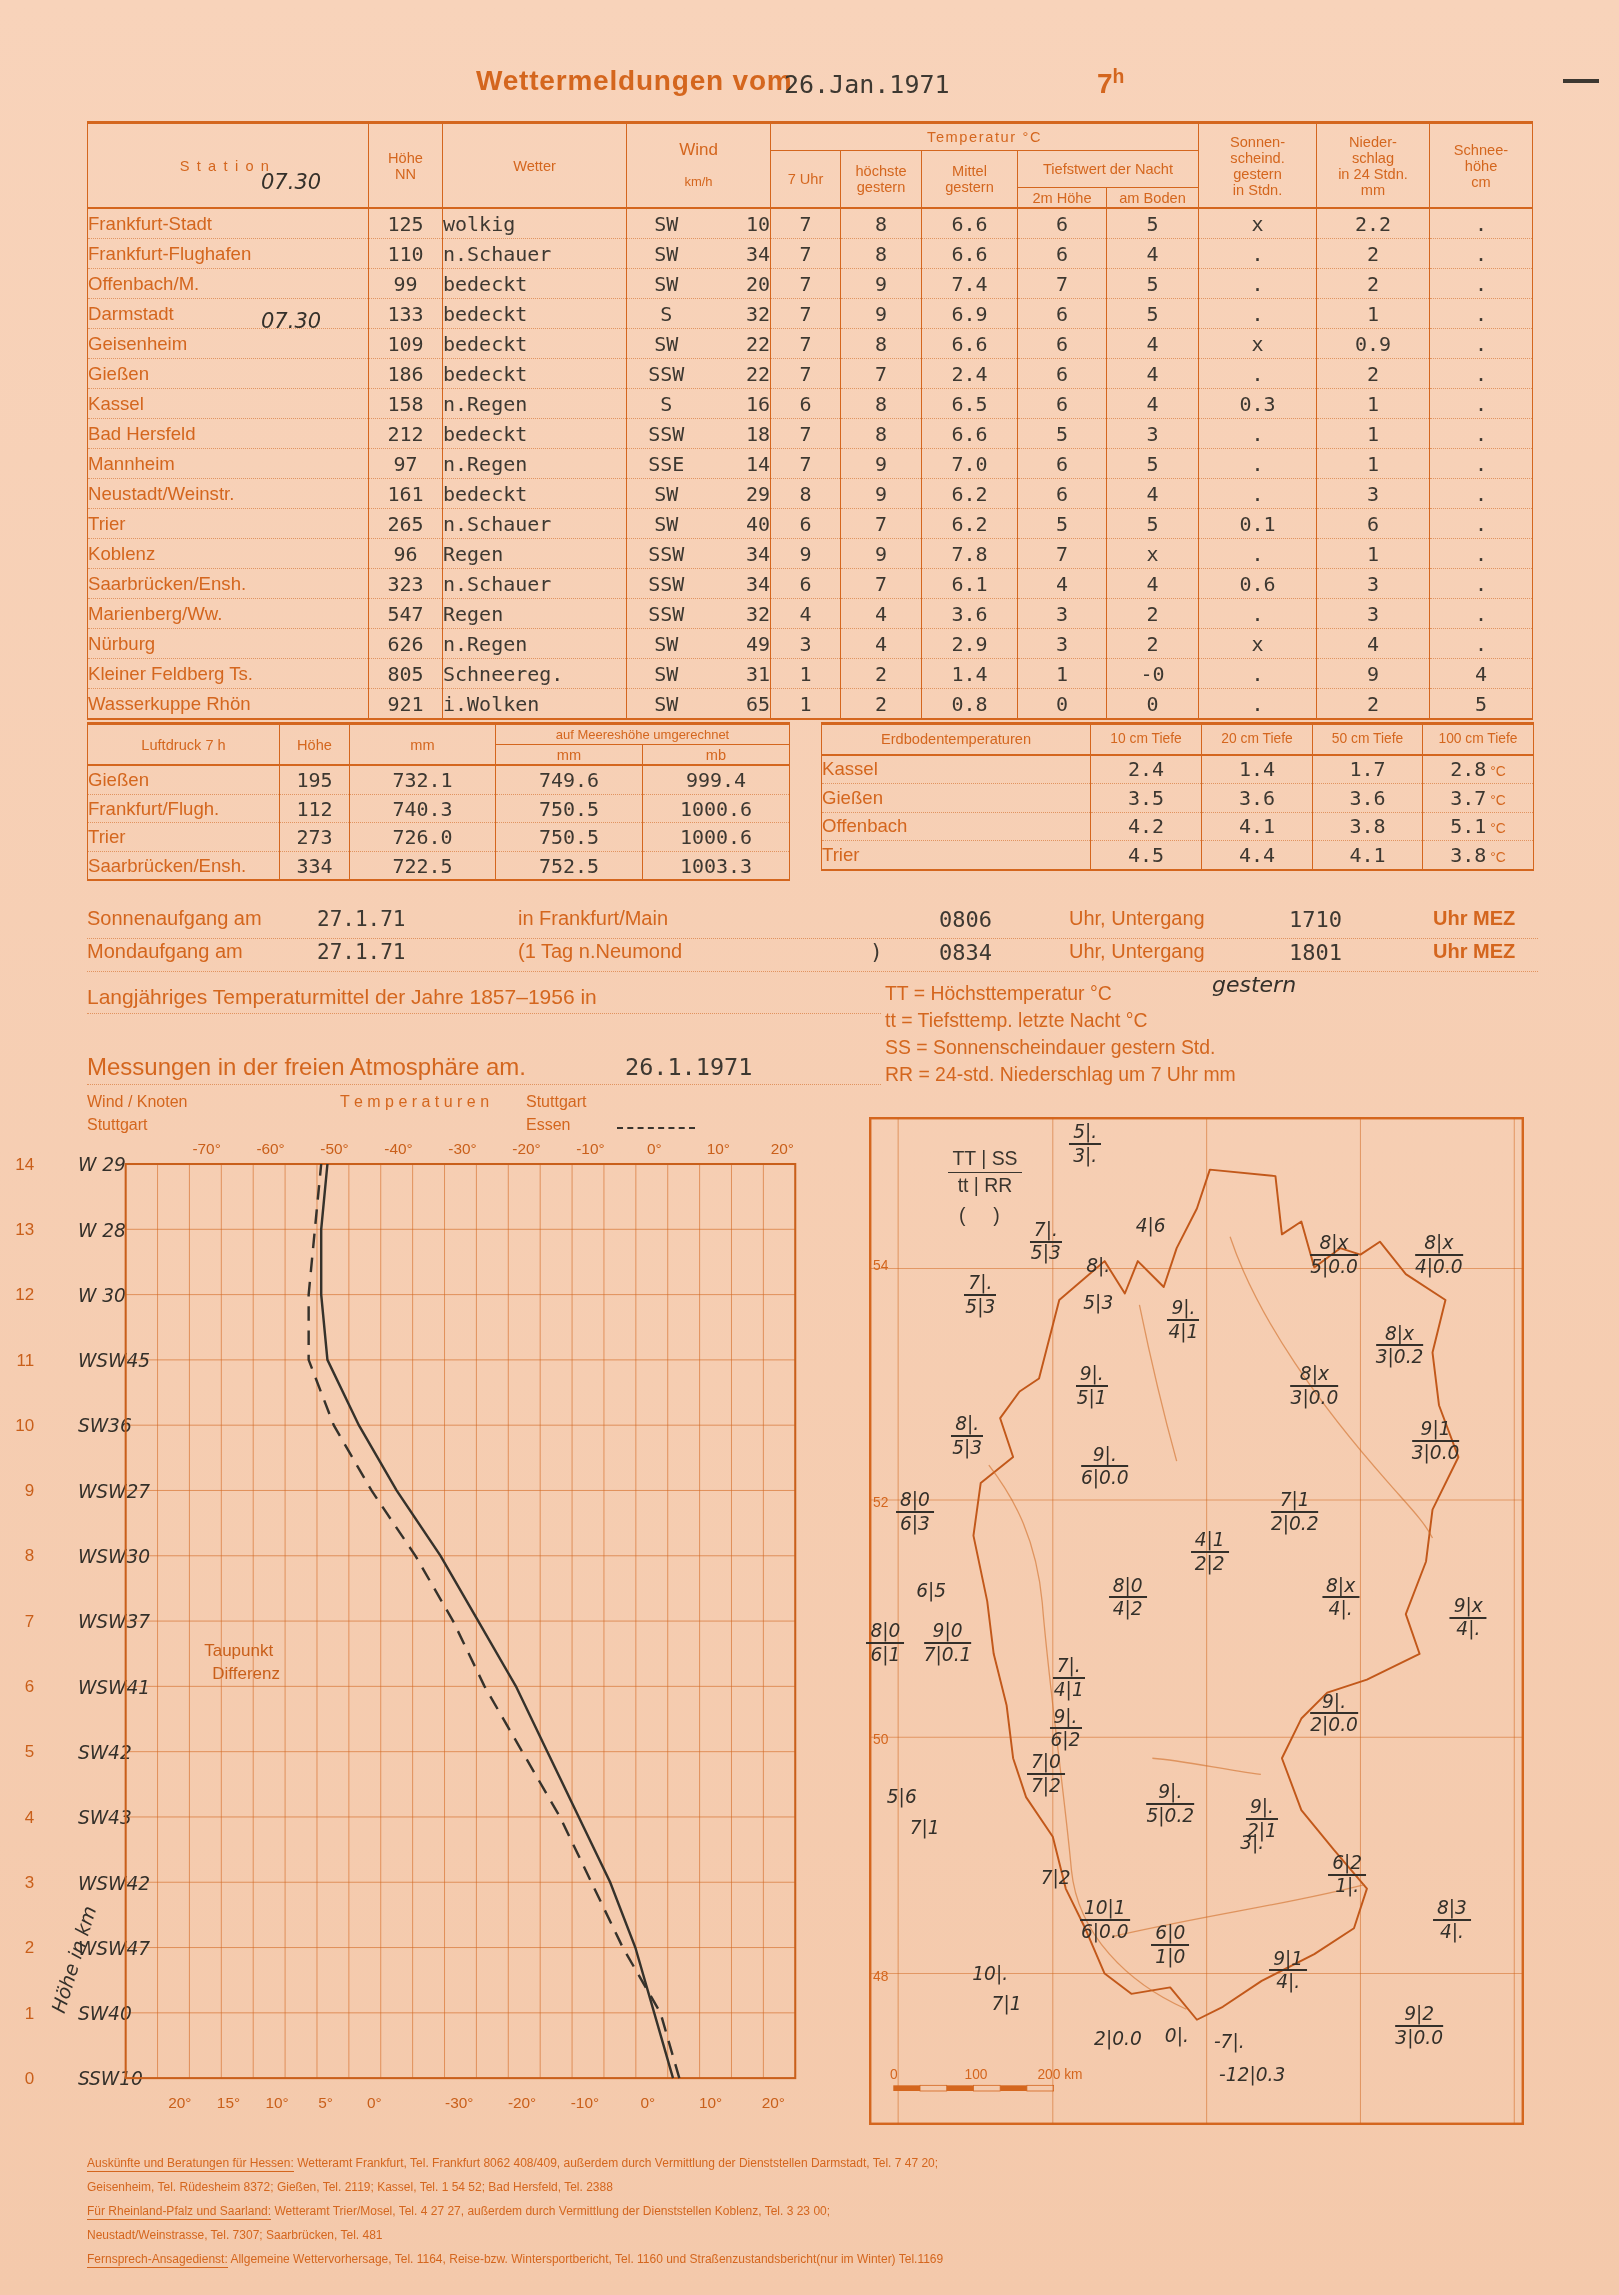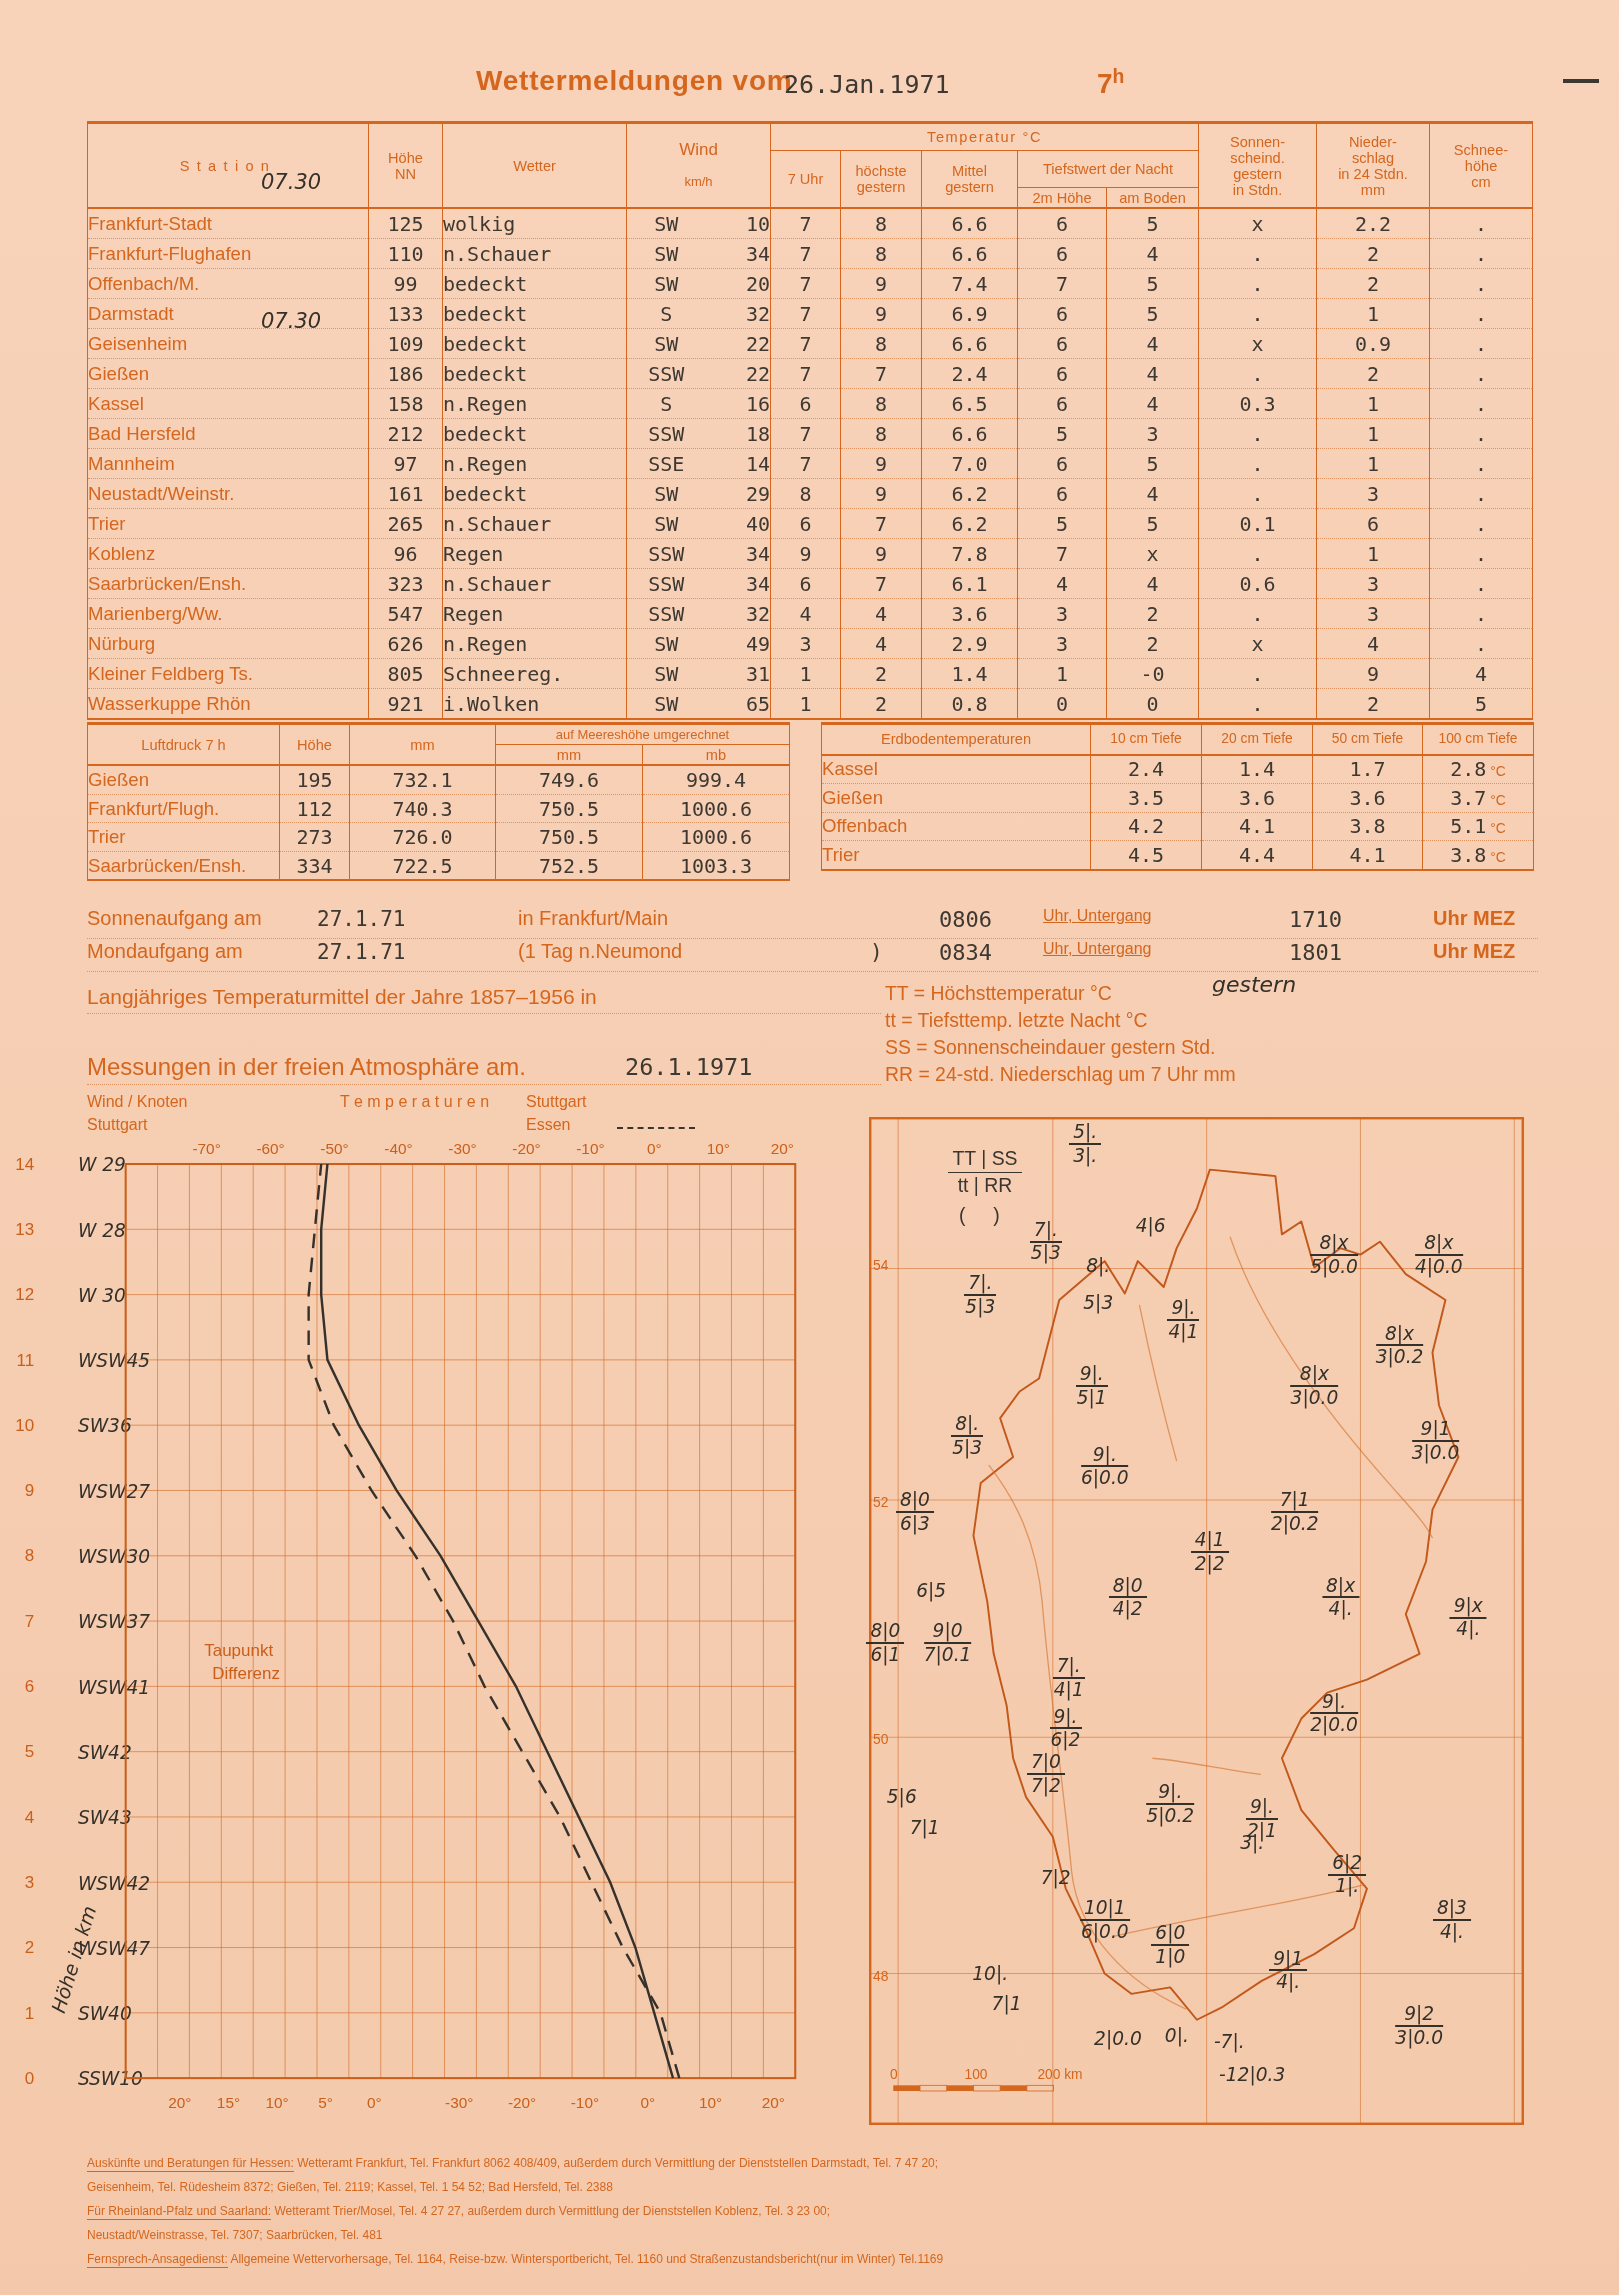--- a/index.html
+++ b/index.html
@@ -59,21 +59,21 @@
   .h-name{font-size:18px;text-align:left;padding-left:4.9px;}
   .unit{color:var(--or);font-size:13.8px;font-family:"Liberation Sans",sans-serif;}
 
   
   .infoline{position:absolute;left:87px;width:1451px;height:31px;}
   .infoline .lab{position:absolute;left:0;color:var(--or);font-size:20px;}
   .infoline .d1{position:absolute;left:230px;font-size:21px;}
   .infoline .pl{position:absolute;left:431px;color:var(--or);font-size:20px;}
   .infoline .pa{position:absolute;left:783px;font-size:21px;}
   .infoline .t1{position:absolute;left:852px;font-size:22px;}
-  .infoline .mid{position:absolute;left:956px;color:var(--or);font-size:16px;text-decoration:underline;}
+  .infoline .mid{position:absolute;left:982px;color:var(--or);font-size:20px;}
   .infoline .t2{position:absolute;left:1202px;font-size:22px;}
   .infoline .un{position:absolute;left:1346px;color:var(--or);font-size:20px;font-weight:bold;}
   .rule-dot{border-bottom:0.8px dotted var(--orl);}
   .lt{position:absolute;left:87px;color:var(--or);font-size:21px;width:794px;}
   .lt .d{position:absolute;font-family:"DejaVu Sans Mono",monospace;color:var(--ink);}
 
   
   .legend{position:absolute;left:885px;top:980px;color:var(--or);font-size:19.4px;line-height:27px;}
   .gestern{position:absolute;left:1212px;top:972px;font-size:22px;}
 

